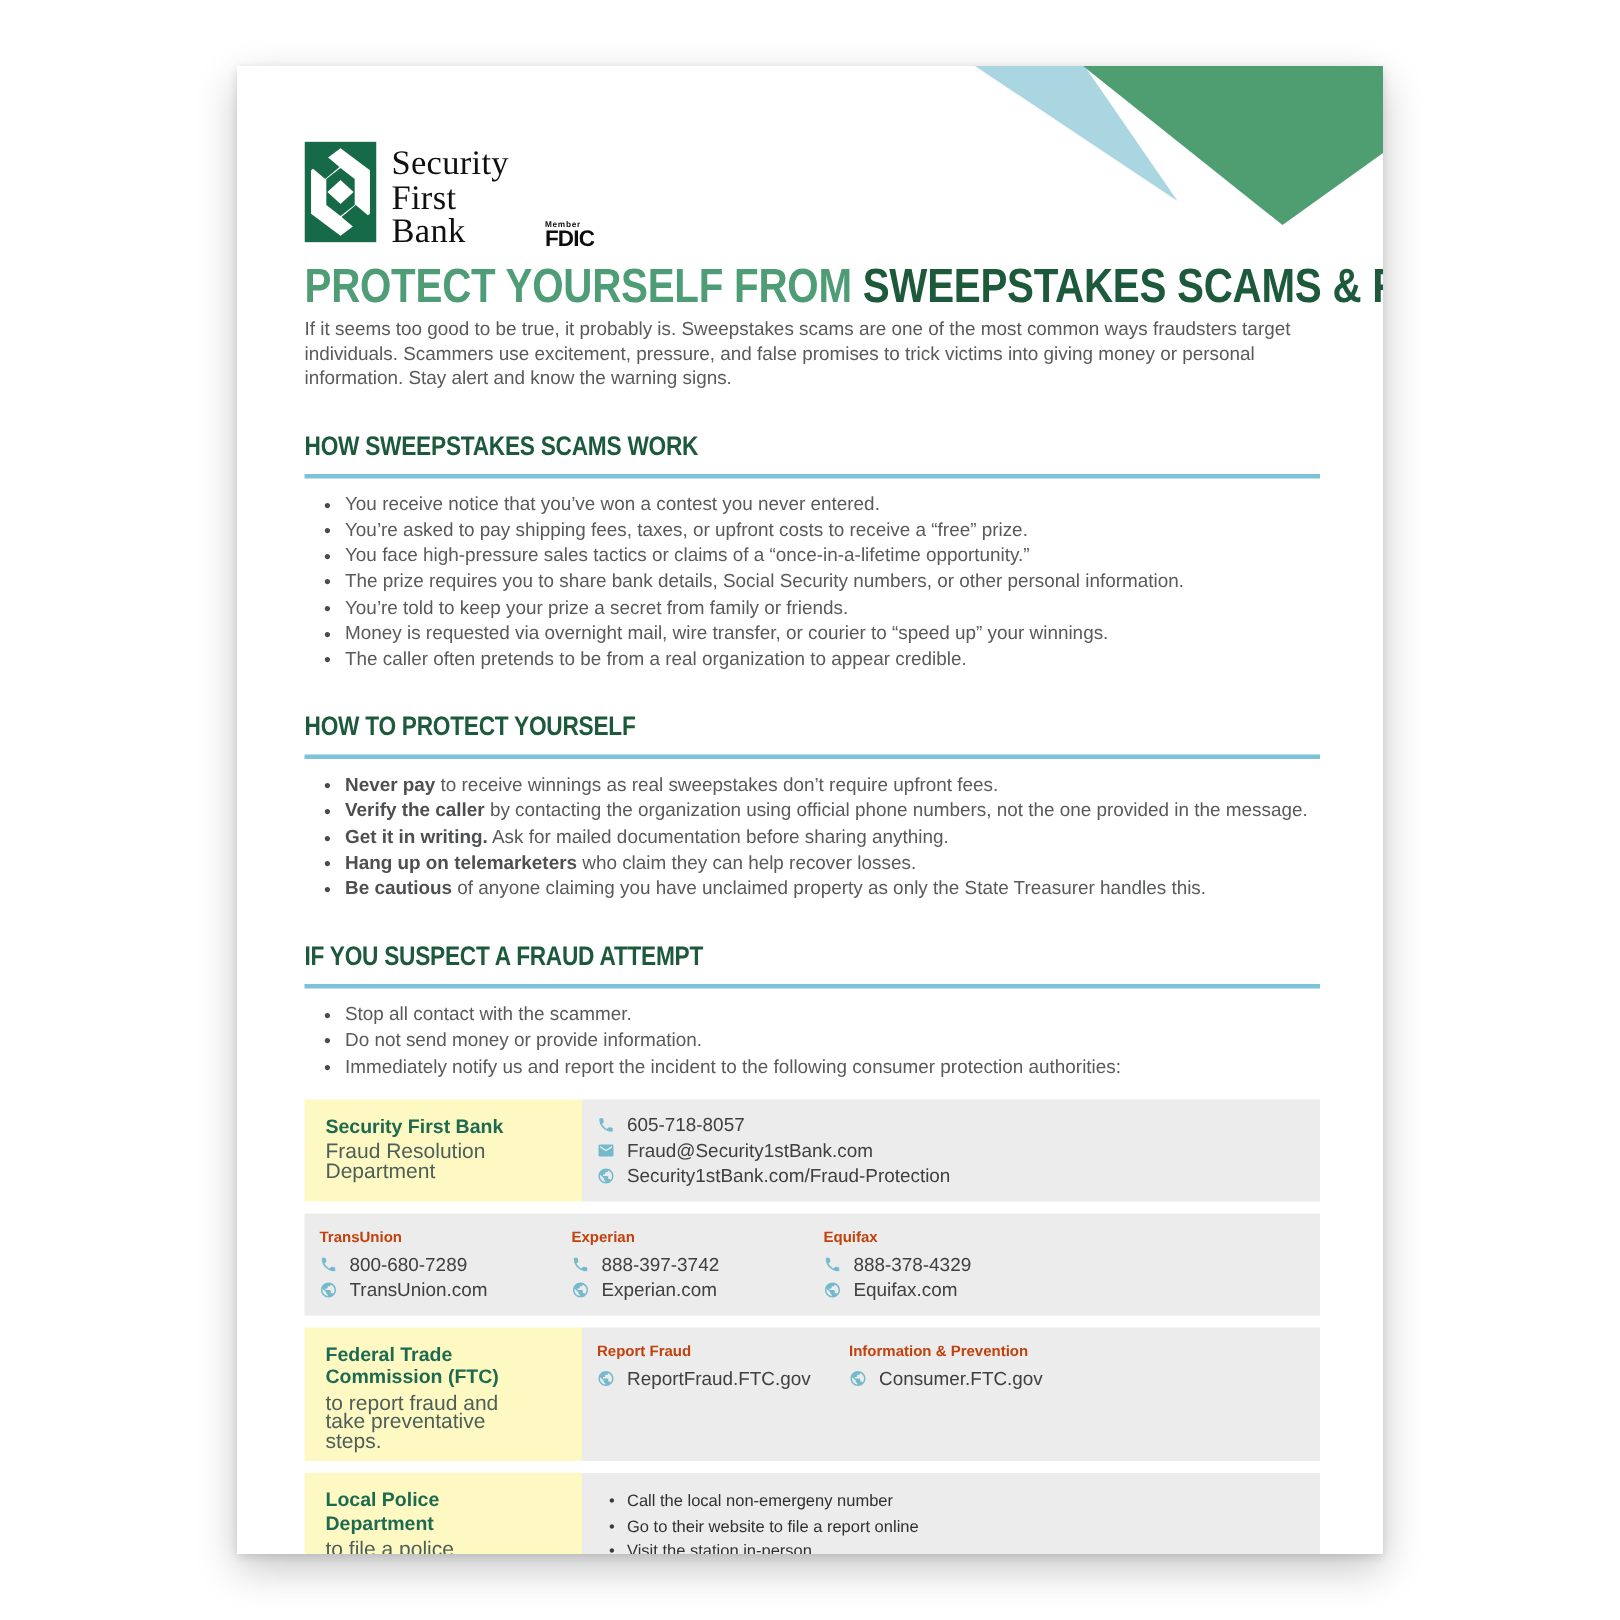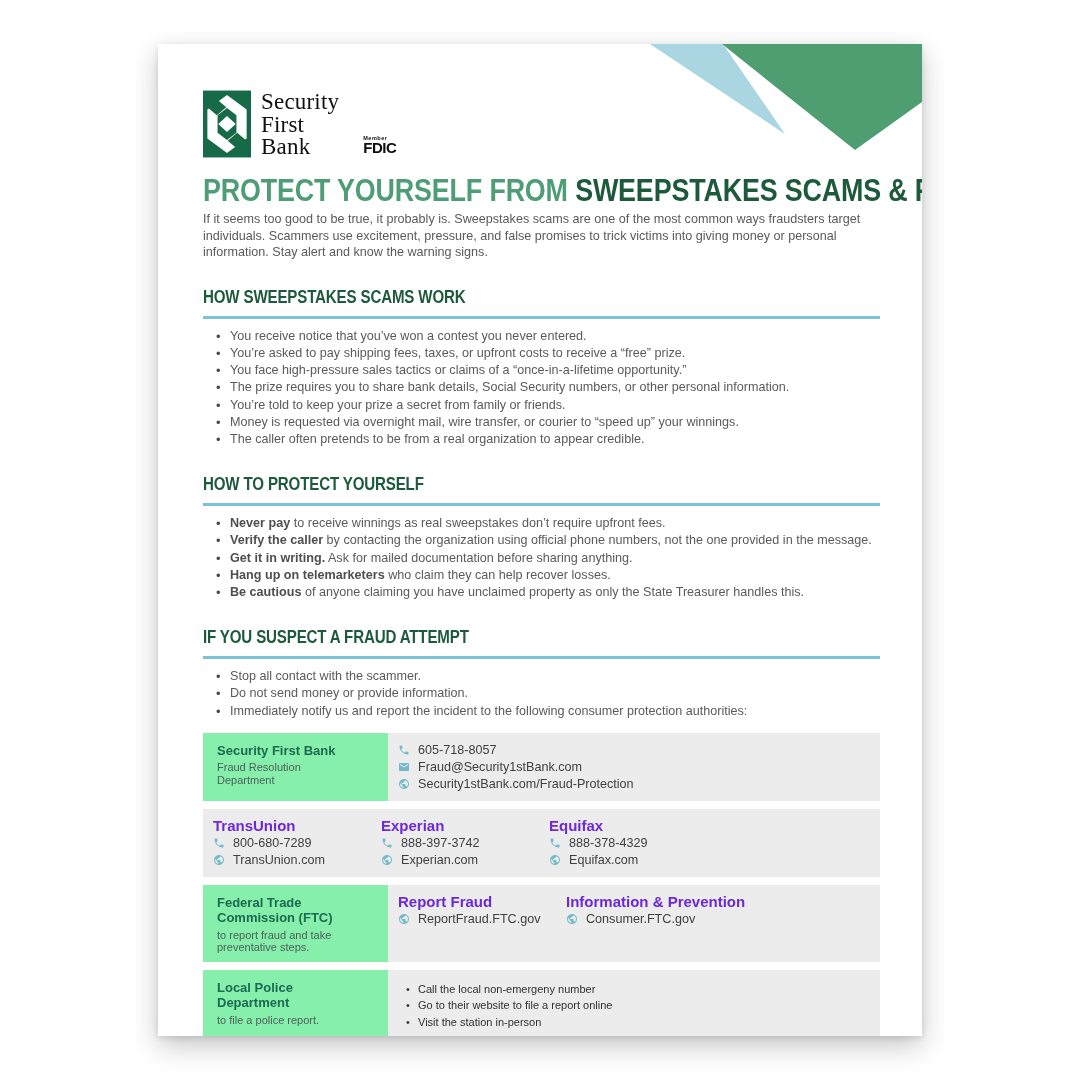--- a/index.html
+++ b/index.html
@@ -9,21 +9,21 @@
 
   .page { position:absolute; left:158px; top:44px; width:764px; height:992px;
     background:#ffffff; box-shadow:0 10px 26px rgba(0,0,0,.22), 0 2px 6px rgba(0,0,0,.12);
     overflow:hidden; }
 
   .deco { position:absolute; top:0; right:0; width:272px; height:152px; pointer-events:none; }
 
   .content { position:relative; padding:34px 42px 0 45px; }
 
   
-  .logo-row { display:flex; align-items:center; height:88px; }
+  .logo-row { display:flex; align-items:flex-end; height:88px; }
   .logo-mark { width:48px; height:76px; margin-top:4px; }
   .wordmark { font-family:"Liberation Serif", serif; color:#101010; font-size:23px;
     line-height:0.98; margin-left:10px; margin-top:6px; letter-spacing:.2px; }
   .fdic { margin-left:24px; margin-top:46px; color:#0d0d0d; }
   .fdic .member { font-size:5.5px; font-weight:bold; letter-spacing:.5px; }
   .fdic .fdic-big { font-size:15px; font-weight:bold; letter-spacing:-0.5px; line-height:.9; }
 
   .cond { display:inline-block; transform:scaleX(0.84); transform-origin:0 50%;
     white-space:nowrap; letter-spacing:-0.2px; }
 
@@ -39,36 +39,36 @@
   ul.blist { margin-top:9px; list-style:none; }
   ul.blist li { position:relative; padding-left:27px; color:#595a5c; font-size:12.6px;
     line-height:17.2px; }
   ul.blist li::before { content:"•"; position:absolute; left:13px; top:0; color:#4a4b4d;
     font-size:13px; }
   ul.blist li strong { color:#4e4f51; }
 
   
   .contacts { margin-top:13px; }
   .crow { display:flex; margin-bottom:8px; align-items:stretch; }
-  .clabel { width:185px; flex:0 0 185px; background:#86efac; padding:10px 12px 8px 14px; }
+  .clabel { width:185px; flex:0 0 185px; background:#fef9c3; padding:10px 12px 8px 14px; }
   .clabel .ctitle { color:#1c6a50; font-weight:bold; font-size:13px; line-height:15.5px;
     max-width:132px; }
-  .clabel .cdesc { color:#4c5f58; font-size:11px; line-height:12.5px; margin-top:3px;
+  .clabel .cdesc { color:#4c5f58; font-size:14px; line-height:12.5px; margin-top:3px;
     max-width:122px; }
   .cbody { flex:1; background:#ebeceb; padding:9px 10px 8px 10px; }
 
   .contact-line { display:flex; align-items:center; height:17px; }
   .contact-line .cicon { width:12px; height:12px; flex:0 0 12px; margin-right:8px;
     fill:#58aec5; opacity:.8; }
   .contact-line .cval { color:#3f4040; font-size:12.6px; }
 
   .cols { display:flex; }
   .col { width:168px; flex:0 0 168px; }
   .col:last-child { flex:1 1 auto; }
-  .col .cname { color:#6d28d9; font-weight:bold; font-size:15px; line-height:15px;
+  .col .cname { color:#c2410c; font-weight:bold; font-size:10px; line-height:15px;
     margin-bottom:2px; white-space:nowrap; }
 
   ul.mini { list-style:none; margin-top:2px; }
   ul.mini li { position:relative; padding-left:20px; color:#2f3031; font-size:11px;
     line-height:16.5px; }
   ul.mini li::before { content:"•"; position:absolute; left:8px; top:0; color:#3a3b3c; }
 
   .hidden-defs { position:absolute; width:0; height:0; overflow:hidden; }
 </style>
 </head>

